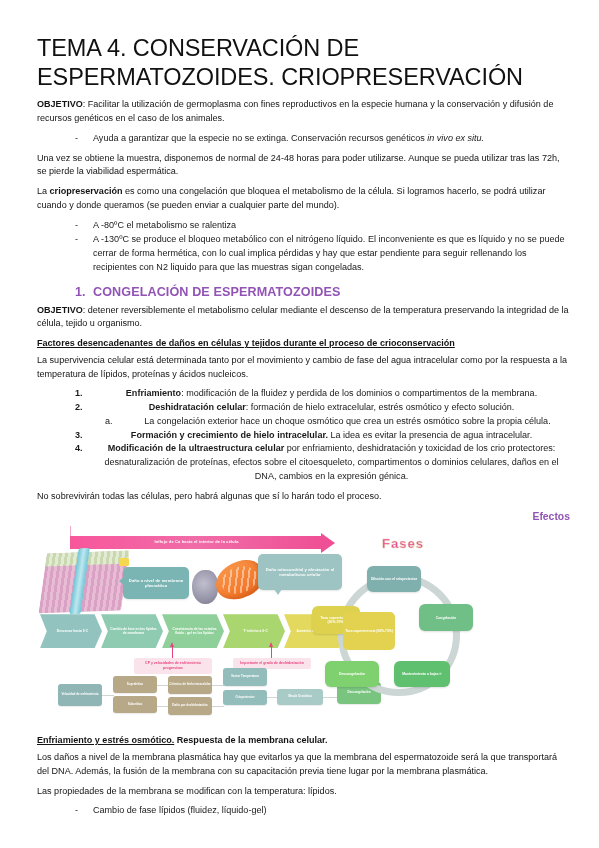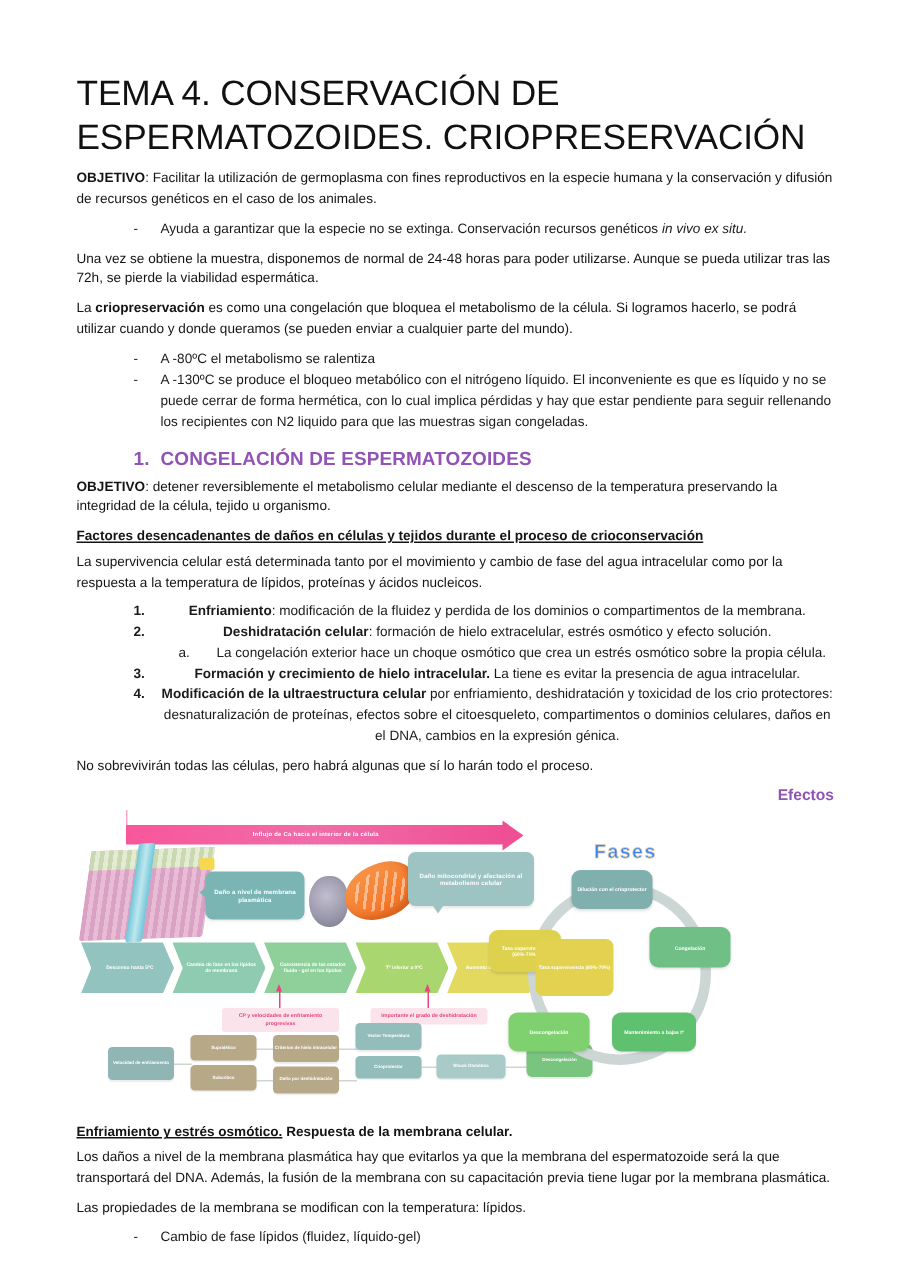--- a/index.html
+++ b/index.html
@@ -11,21 +11,21 @@
     width: 599px;
     height: 848px;
     font-family: "Liberation Sans", sans-serif;
     color: #1a1a1a;
     overflow: hidden;
   }
   .page {
     position: relative;
     width: 599px;
     height: 700px;
-    padding: 14px;
+    padding: 0;
     box-sizing: border-box;
     background: #fff;
   }
   .content {
     padding: 34px 29px 0 37px;
   }
 
   h1.doc-title {
     font-size: 23.5px;
     font-weight: 400;
@@ -129,24 +129,24 @@
     height: 198px;
     margin: 2px 0 10px 0;
     background: #ffffff;
     overflow: hidden;
     font-size: 3.1px;
     color: #ffffff;
     line-height: 1.25;
   }
   .dg-title {
     position: absolute;
-    left: 345px; top: 20px;
+    left: 345px; top: 10px;
     font-size: 13px;
     font-weight: bold;
-    color: #3b82f6;
+    color: #ec4899;
     -webkit-text-stroke: 0.5px #e6d2ad;
     letter-spacing: 1px;
   }
   .pink-bar {
     position: absolute;
     left: 33px; top: 10px;
     width: 253px; height: 13px;
     background: linear-gradient(90deg,#f8569b 0%, #f06ca8 50%, #ef4f95 100%);
     display: flex; align-items: center; justify-content: center;
   }
@@ -368,21 +368,21 @@
 
     <p class="para">La supervivencia celular está determinada tanto por el movimiento y cambio de fase del agua intracelular como por la respuesta a la temperatura de lípidos, proteínas y ácidos nucleicos.</p>
 
     <ol class="num">
       <li><span class="b">Enfriamiento</span><span>: modificación de la fluidez y perdida de los dominios o compartimentos de la membrana.</span></li>
       <li><span class="b">Deshidratación celular</span><span>: formación de hielo extracelular, estrés osmótico y efecto solución.</span>
         <ol class="alpha">
           <li>La congelación exterior hace un choque osmótico que crea un estrés osmótico sobre la propia célula.</li>
         </ol>
       </li>
-      <li><span class="b">Formación y crecimiento de hielo intracelular.</span><span> La tiene es evitar la presencia de agua intracelular.</span></li>
+      <li><span class="b">Formación y crecimiento de hielo intracelular.</span><span> La idea es evitar la presencia de agua intracelular.</span></li>
       <li><span class="b">Modificación de la ultraestructura celular</span><span> por enfriamiento, deshidratación y toxicidad de los crio protectores: desnaturalización de proteínas, efectos sobre el citoesqueleto, compartimentos o dominios celulares, daños en el DNA, cambios en la expresión génica.</span></li>
     </ol>
 
     <p class="para">No sobrevivirán todas las células, pero habrá algunas que sí lo harán todo el proceso.</p>
 
     <h3 class="subhead">Efectos</h3>
 
     <div class="diagram">
 
       <div class="pink-tail"></div>

